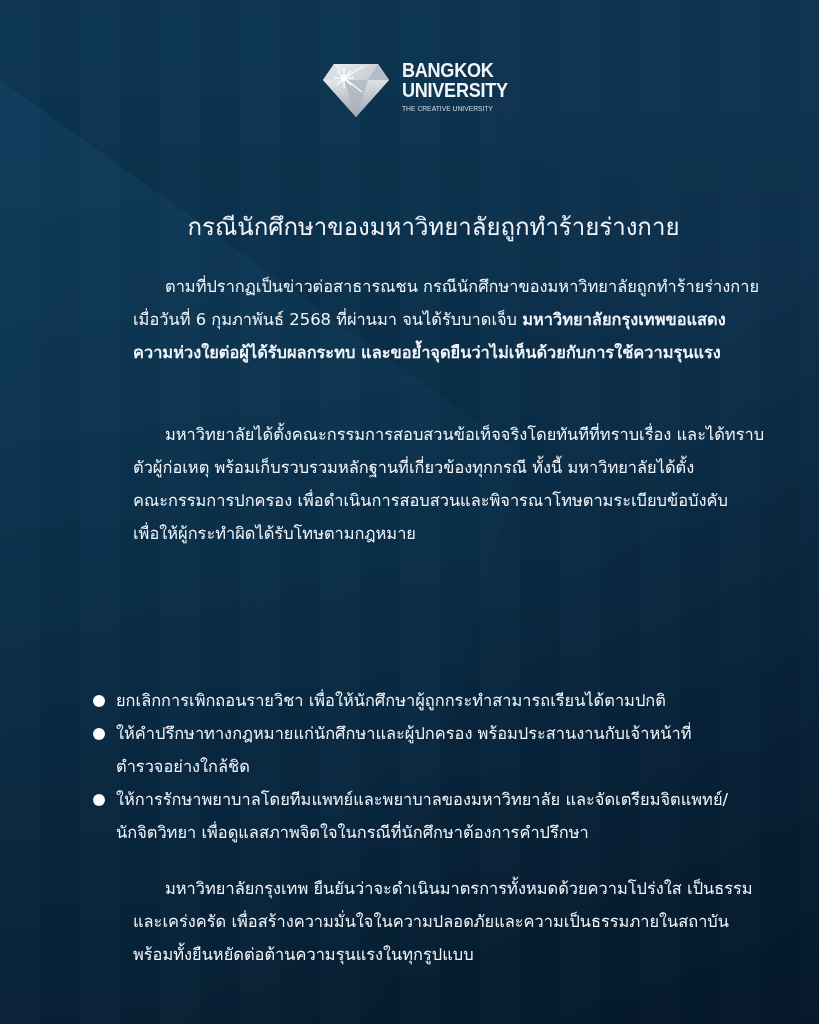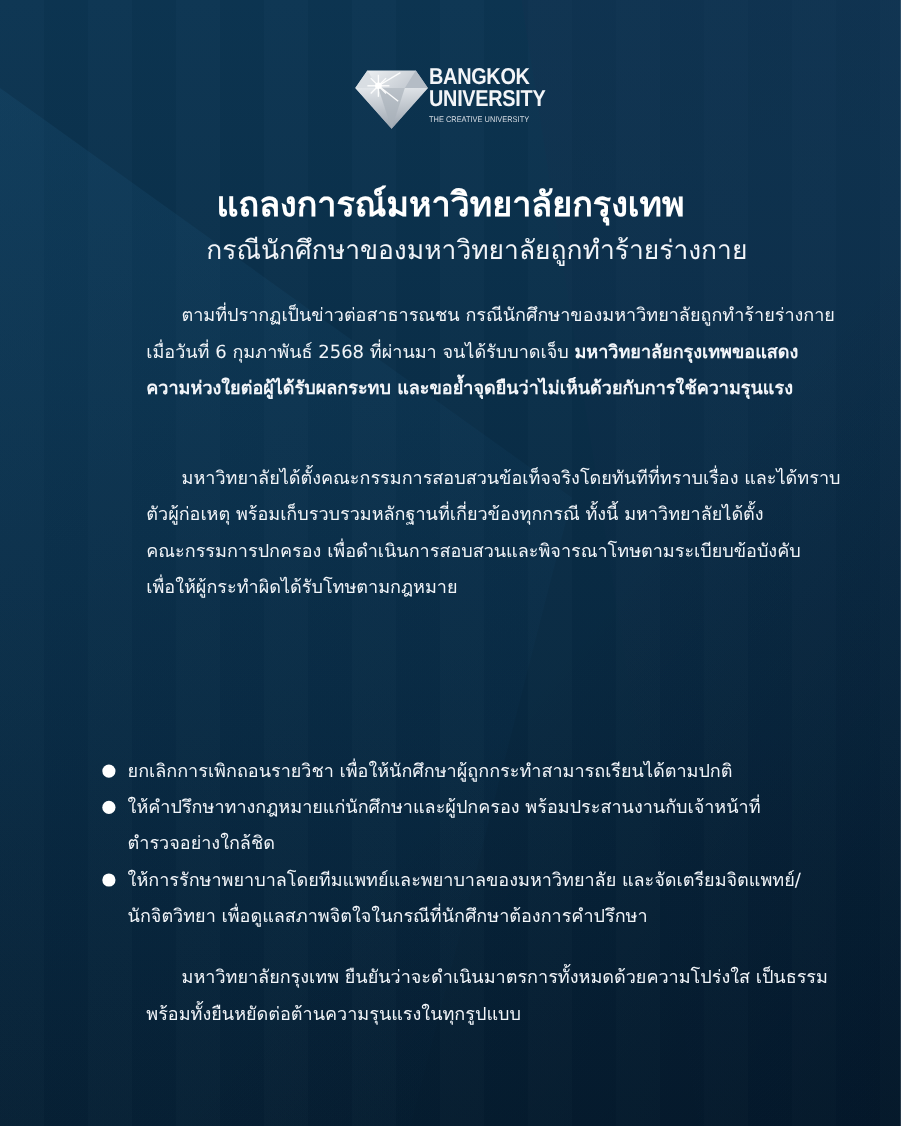--- a/index.html
+++ b/index.html
@@ -31,21 +31,21 @@
     right: 0; top: 0; width: 819px; height: 1024px;
     background: linear-gradient(130deg, rgba(0,0,0,0) 60%, rgba(0,10,25,0.35) 100%);
   }
   .bg-d {
     left: 0; top: 0; width: 819px; height: 1024px;
     background: repeating-linear-gradient(90deg, rgba(255,255,255,0.012) 0 40px, rgba(0,0,0,0.02) 40px 80px);
   }
 
   .logo {
     position: absolute; left: 322px; top: 60px;
-    display: flex; align-items: flex-start; gap: 0;
+    display: flex; align-items: flex-start; gap: 12px;
   }
   .diamond { width: 68px; height: 56px; margin-top: 2px; }
   .logo-text { display: flex; flex-direction: column; }
   .logo-line1, .logo-line2 {
     font-family: "Liberation Sans", sans-serif; font-weight: bold;
     font-size: 21px; line-height: 20px; letter-spacing: -0.3px;
     transform: scaleX(0.86); transform-origin: left;
     color: #f3f5f8;
   }
   .logo-tag {
@@ -129,21 +129,20 @@
       </g>
       <circle cx="22" cy="16" r="3" fill="#ffffff"></circle>
     </svg>
     <div class="logo-text">
       <span class="logo-line1">BANGKOK</span>
       <span class="logo-line2">UNIVERSITY</span>
       <span class="logo-tag">THE CREATIVE UNIVERSITY</span>
     </div>
   </div>
 
-  <div class="title">แถลงการณ์มหาวิทยาลัยกรุงเทพ</div>
   <div class="subtitle">กรณีนักศึกษาของมหาวิทยาลัยถูกทำร้ายร่างกาย</div>
 
   <div class="body-text p1">
     <span class="ln indent">ตามที่ปรากฏเป็นข่าวต่อสาธารณชน กรณีนักศึกษาของมหาวิทยาลัยถูกทำร้ายร่างกาย</span>
     <span class="ln"><span>เมื่อวันที่ 6 กุมภาพันธ์ 2568 ที่ผ่านมา จนได้รับบาดเจ็บ </span><b>มหาวิทยาลัยกรุงเทพขอแสดง</b></span>
     <b class="ln">ความห่วงใยต่อผู้ได้รับผลกระทบ และขอย้ำจุดยืนว่าไม่เห็นด้วยกับการใช้ความรุนแรง</b>
   </div>
 
   <div class="body-text p2">
     <span class="ln indent">มหาวิทยาลัยได้ตั้งคณะกรรมการสอบสวนข้อเท็จจริงโดยทันทีที่ทราบเรื่อง และได้ทราบ</span>
@@ -165,15 +164,16 @@
     </div>
     <div class="bullet">
       <span class="dot"></span>
       <span class="ln">ให้การรักษาพยาบาลโดยทีมแพทย์และพยาบาลของมหาวิทยาลัย และจัดเตรียมจิตแพทย์/</span>
       <span class="ln">นักจิตวิทยา เพื่อดูแลสภาพจิตใจในกรณีที่นักศึกษาต้องการคำปรึกษา</span>
     </div>
   </div>
 
   <div class="body-text p4">
     <span class="ln indent">มหาวิทยาลัยกรุงเทพ ยืนยันว่าจะดำเนินมาตรการทั้งหมดด้วยความโปร่งใส เป็นธรรม</span>
+    <span class="ln">และเคร่งครัด เพื่อสร้างความมั่นใจในความปลอดภัยและความเป็นธรรมภายในสถาบัน</span>
     <span class="ln">พร้อมทั้งยืนหยัดต่อต้านความรุนแรงในทุกรูปแบบ</span>
   </div>
 </div>
 
 </body></html>

